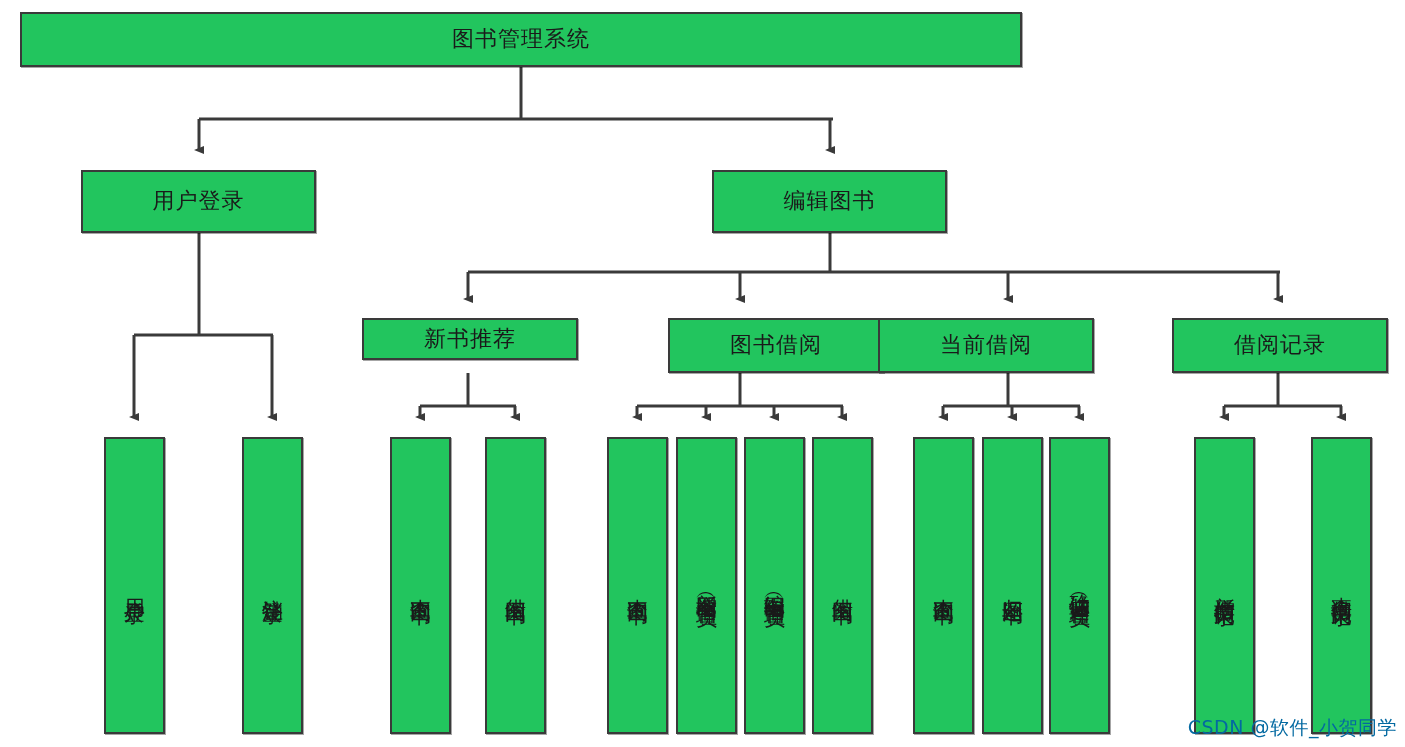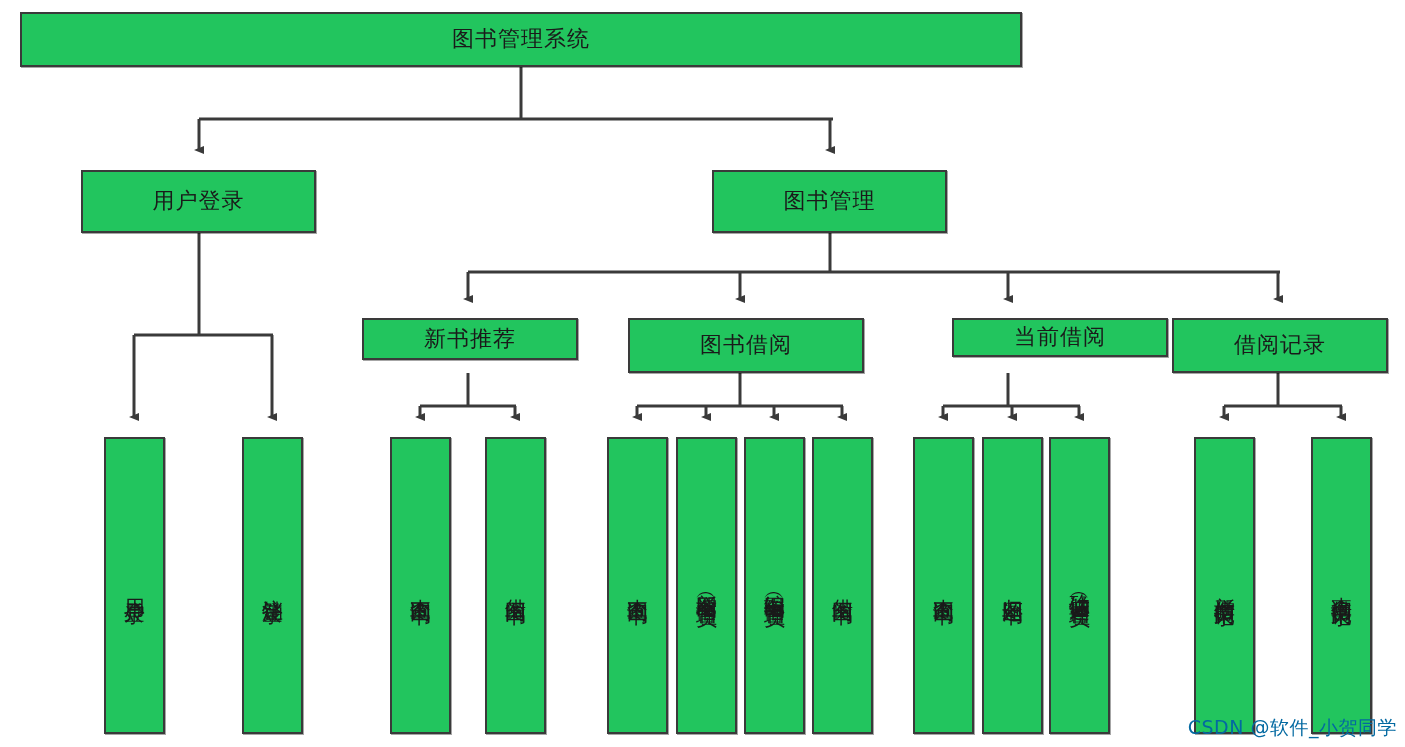--- a/index.html
+++ b/index.html
@@ -125,30 +125,30 @@
   </svg>
 
   <div class="node horiz" style="left:20px; top:12px; width:1002px; height:55px;">
     <span class="label">图书管理系统</span>
   </div>
 
   <div class="node horiz" style="left:81px; top:170px; width:235px; height:63px;">
     <span class="label">用户登录</span>
   </div>
   <div class="node horiz" style="left:712px; top:170px; width:235px; height:63px;">
-    <span class="label">图书管理</span>
+    <span class="label">编辑图书</span>
   </div>
 
   <div class="node horiz" style="left:362px; top:318px; width:216px; height:42px;">
     <span class="label">新书推荐</span>
   </div>
-  <div class="node horiz" style="left:628px; top:318px; width:236px; height:55px;">
+  <div class="node horiz" style="left:668px; top:318px; width:216px; height:55px;">
     <span class="label">图书借阅</span>
   </div>
-  <div class="node horiz" style="left:952px; top:318px; width:216px; height:39px;">
+  <div class="node horiz" style="left:878px; top:318px; width:216px; height:55px;">
     <span class="label">当前借阅</span>
   </div>
   <div class="node horiz" style="left:1172px; top:318px; width:216px; height:55px;">
     <span class="label">借阅记录</span>
   </div>
 
   <div class="node vert" style="left:104px; top:437px; width:61px; height:297px;">
     <span class="label">用户登录</span>
   </div>
   <div class="node vert" style="left:242px; top:437px; width:61px; height:297px;">

